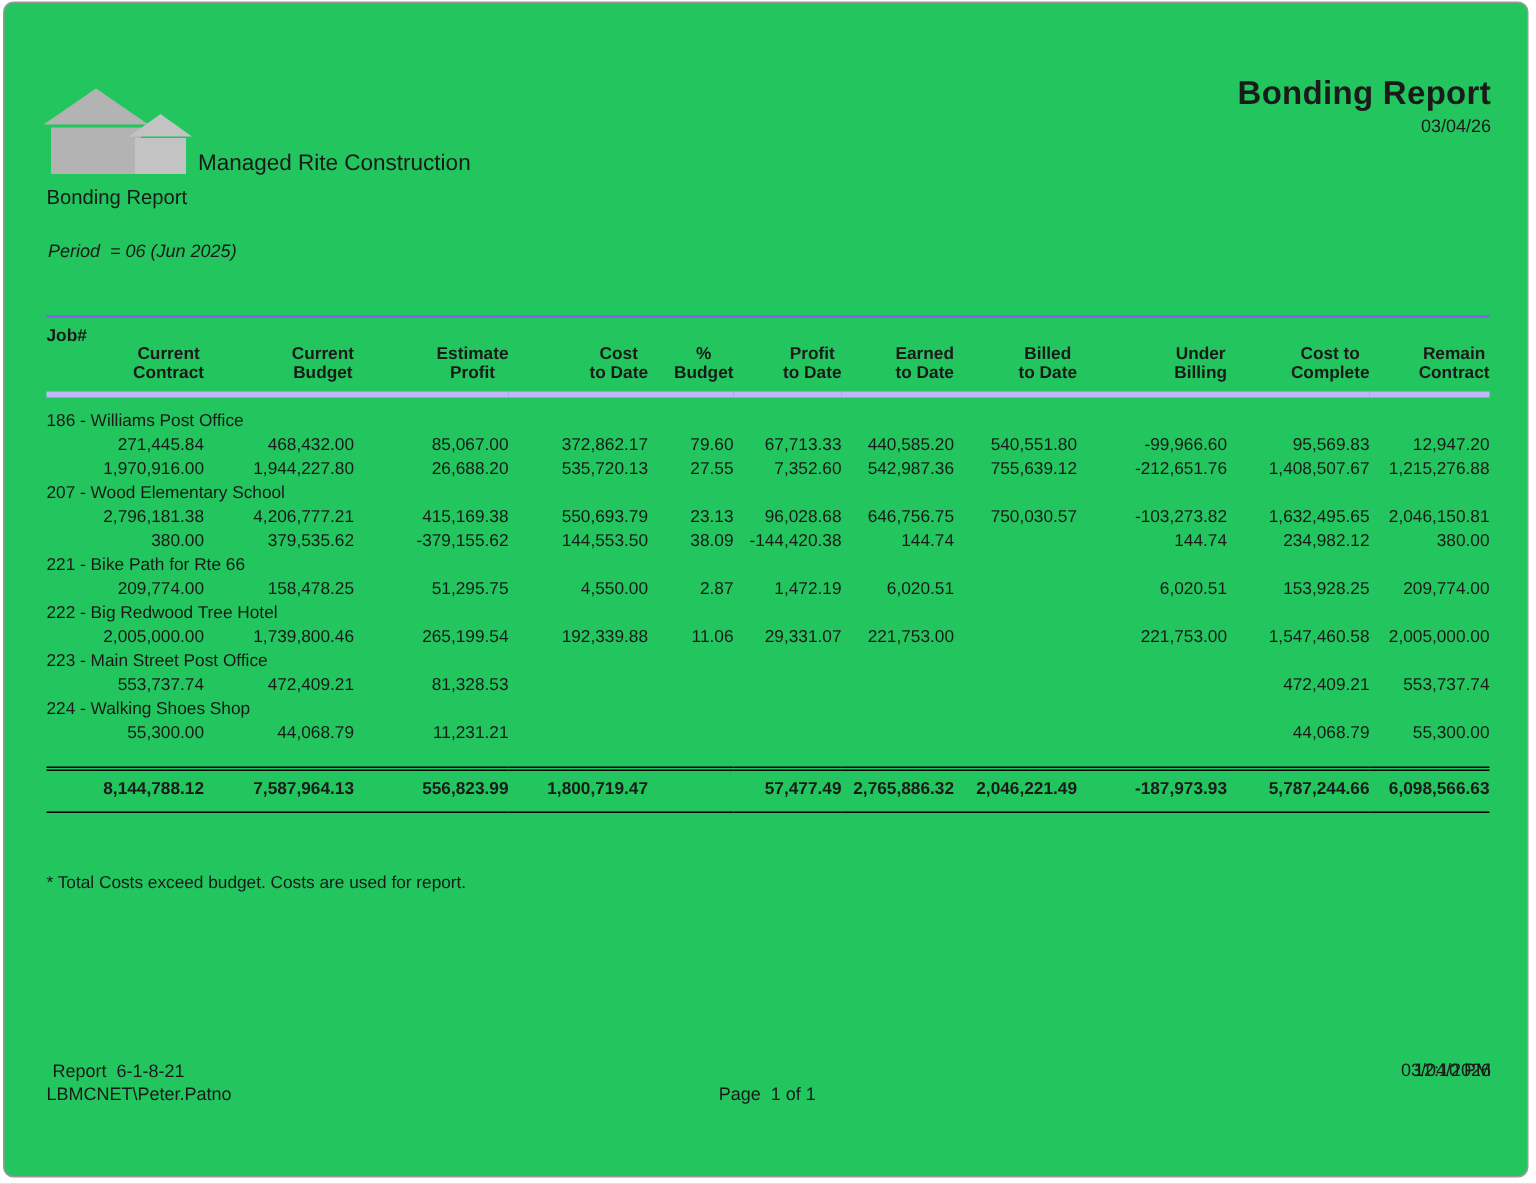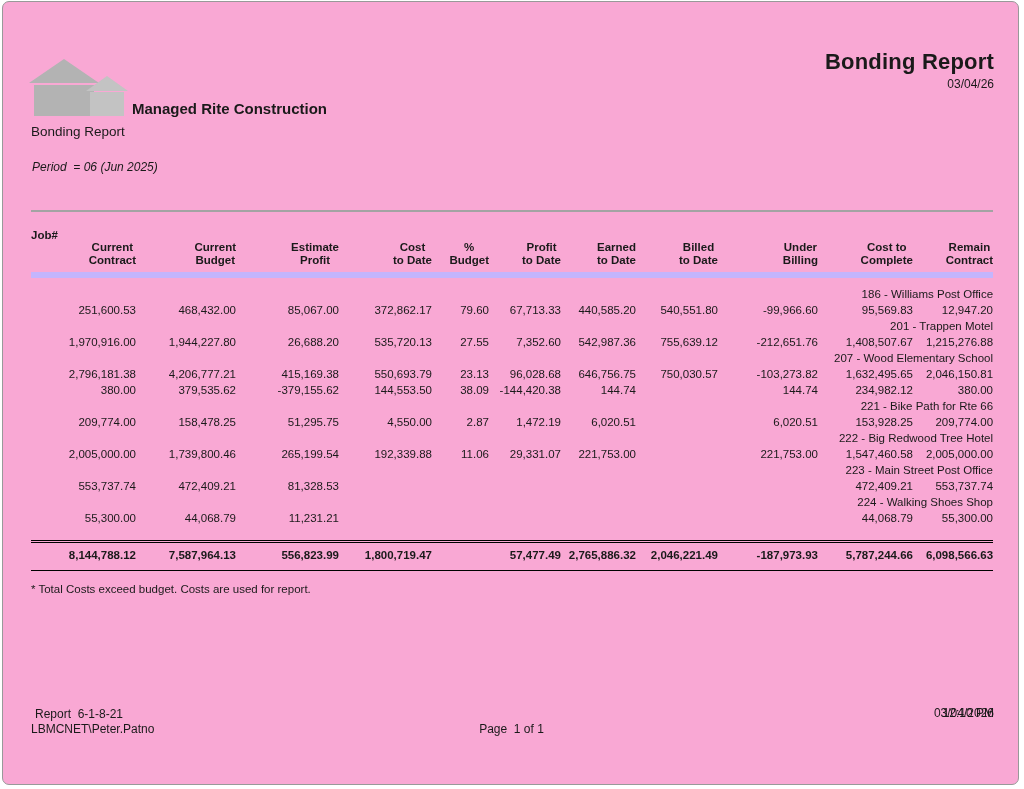--- a/index.html
+++ b/index.html
@@ -1,44 +1,44 @@
 <!DOCTYPE html>
 <html><head>
 <meta charset="utf-8">
 <style>
   html,body{margin:0;padding:0;background:#fff;}
   body{width:1024px;height:789px;position:relative;font-family:"Liberation Sans",sans-serif;color:#1a1a1a;}
-  .page{position:absolute;left:2px;top:1px;right:5px;bottom:4px;border:1px solid #999;border-radius:7px;background:#f9a8d4;overflow:hidden;}
+  .page{position:absolute;left:2px;top:1px;right:5px;bottom:4px;border:1px solid #999;border-radius:7px;background:#22c55e;overflow:hidden;}
 
   
   .report-title{position:absolute;top:47px;right:24px;font-size:22px;font-weight:bold;letter-spacing:.2px;}
   .report-date{position:absolute;top:75px;right:24px;font-size:12px;}
-  .company-name{position:absolute;left:129px;top:98px;font-size:15px;font-weight:bold;}
+  .company-name{position:absolute;left:129px;top:98px;font-size:15px;}
   .report-subtitle{position:absolute;left:28px;top:122px;font-size:13.5px;}
   .period-line{position:absolute;left:29px;top:158px;font-size:12px;font-style:italic;white-space:pre;}
 
   
   .logo{position:absolute;left:26px;top:56px;width:100px;height:60px;}
   .roof-big{position:absolute;left:0;top:1px;width:0;height:0;border-left:35px solid transparent;border-right:35px solid transparent;border-bottom:24px solid #b3b3b3;}
   .body-big{position:absolute;left:5px;top:27px;width:60px;height:31px;background:#b3b3b3;}
   .roof-small{position:absolute;left:57px;top:18px;width:0;height:0;border-left:21px solid transparent;border-right:21px solid transparent;border-bottom:15px solid #c3c3c3;}
   .body-small{position:absolute;left:61px;top:34px;width:34px;height:24px;background:#c3c3c3;}
 
   
   .tablewrap{position:absolute;left:28px;top:208px;width:962px;}
   table{border-collapse:collapse;table-layout:fixed;width:962px;font-size:11.5px;}
   td,th{padding:0;white-space:nowrap;}
   .num{text-align:right;}
   thead th{font-weight:bold;vertical-align:bottom;}
-  tr.jobhdr th{text-align:left;border-top:2px solid #a3a3a3;padding-top:14px;font-size:11.5px;height:15px;}
-  tr.colhdr th{border-bottom:6px solid #c4b5fd;padding-bottom:5px;}
+  tr.jobhdr th{text-align:left;border-top:2px solid #8b5cf6;padding-top:3px;font-size:11.5px;height:15px;}
+  tr.colhdr th{border-bottom:4px solid #c4b5fd;padding-bottom:5px;}
   tr.colhdr th span{display:inline-block;text-align:center;white-space:pre-line;line-height:13px;}
   tr.sp1 td{height:8px;}
   tr.sp2 td{height:14px;}
-  tr.name-row td{height:16px;text-align:right;}
+  tr.name-row td{height:16px;text-align:left;}
   tr.val-row td{height:16px;}
   tr.totals td{font-weight:bold;border-top:3px double #000;border-bottom:1px solid #000;padding-top:6px;padding-bottom:9px;}
 
   .footnote{position:absolute;left:28px;top:581px;font-size:11.5px;}
 
   
   .footer-report-id{position:absolute;left:32px;top:705px;font-size:12px;white-space:pre;}
   .footer-user{position:absolute;left:28px;top:720px;font-size:12px;}
   .footer-page{position:absolute;left:0;top:720px;width:1017px;text-align:center;font-size:12px;white-space:pre;}
   .footer-date{position:absolute;right:24px;top:704px;font-size:12px;text-align:right;}
@@ -108,36 +108,33 @@
       </thead>
       <tbody>
         <tr class="sp1">
             <td colspan="11"></td>
           </tr>
 
         <tr class="name-row">
             <td colspan="11">186 - Williams Post Office</td>
           </tr>
         <tr class="val-row">
-          <td class="num">251,600.53</td>
+          <td class="num">271,445.84</td>
           <td class="num">468,432.00</td>
           <td class="num">85,067.00</td>
           <td class="num">372,862.17</td>
           <td class="num">79.60</td>
           <td class="num">67,713.33</td>
           <td class="num">440,585.20</td>
           <td class="num">540,551.80</td>
           <td class="num">-99,966.60</td>
           <td class="num">95,569.83</td>
           <td class="num">12,947.20</td>
         </tr>
 
-        <tr class="name-row">
-            <td colspan="11">201 - Trappen Motel</td>
-          </tr>
         <tr class="val-row">
           <td class="num">1,970,916.00</td>
           <td class="num">1,944,227.80</td>
           <td class="num">26,688.20</td>
           <td class="num">535,720.13</td>
           <td class="num">27.55</td>
           <td class="num">7,352.60</td>
           <td class="num">542,987.36</td>
           <td class="num">755,639.12</td>
           <td class="num">-212,651.76</td>

